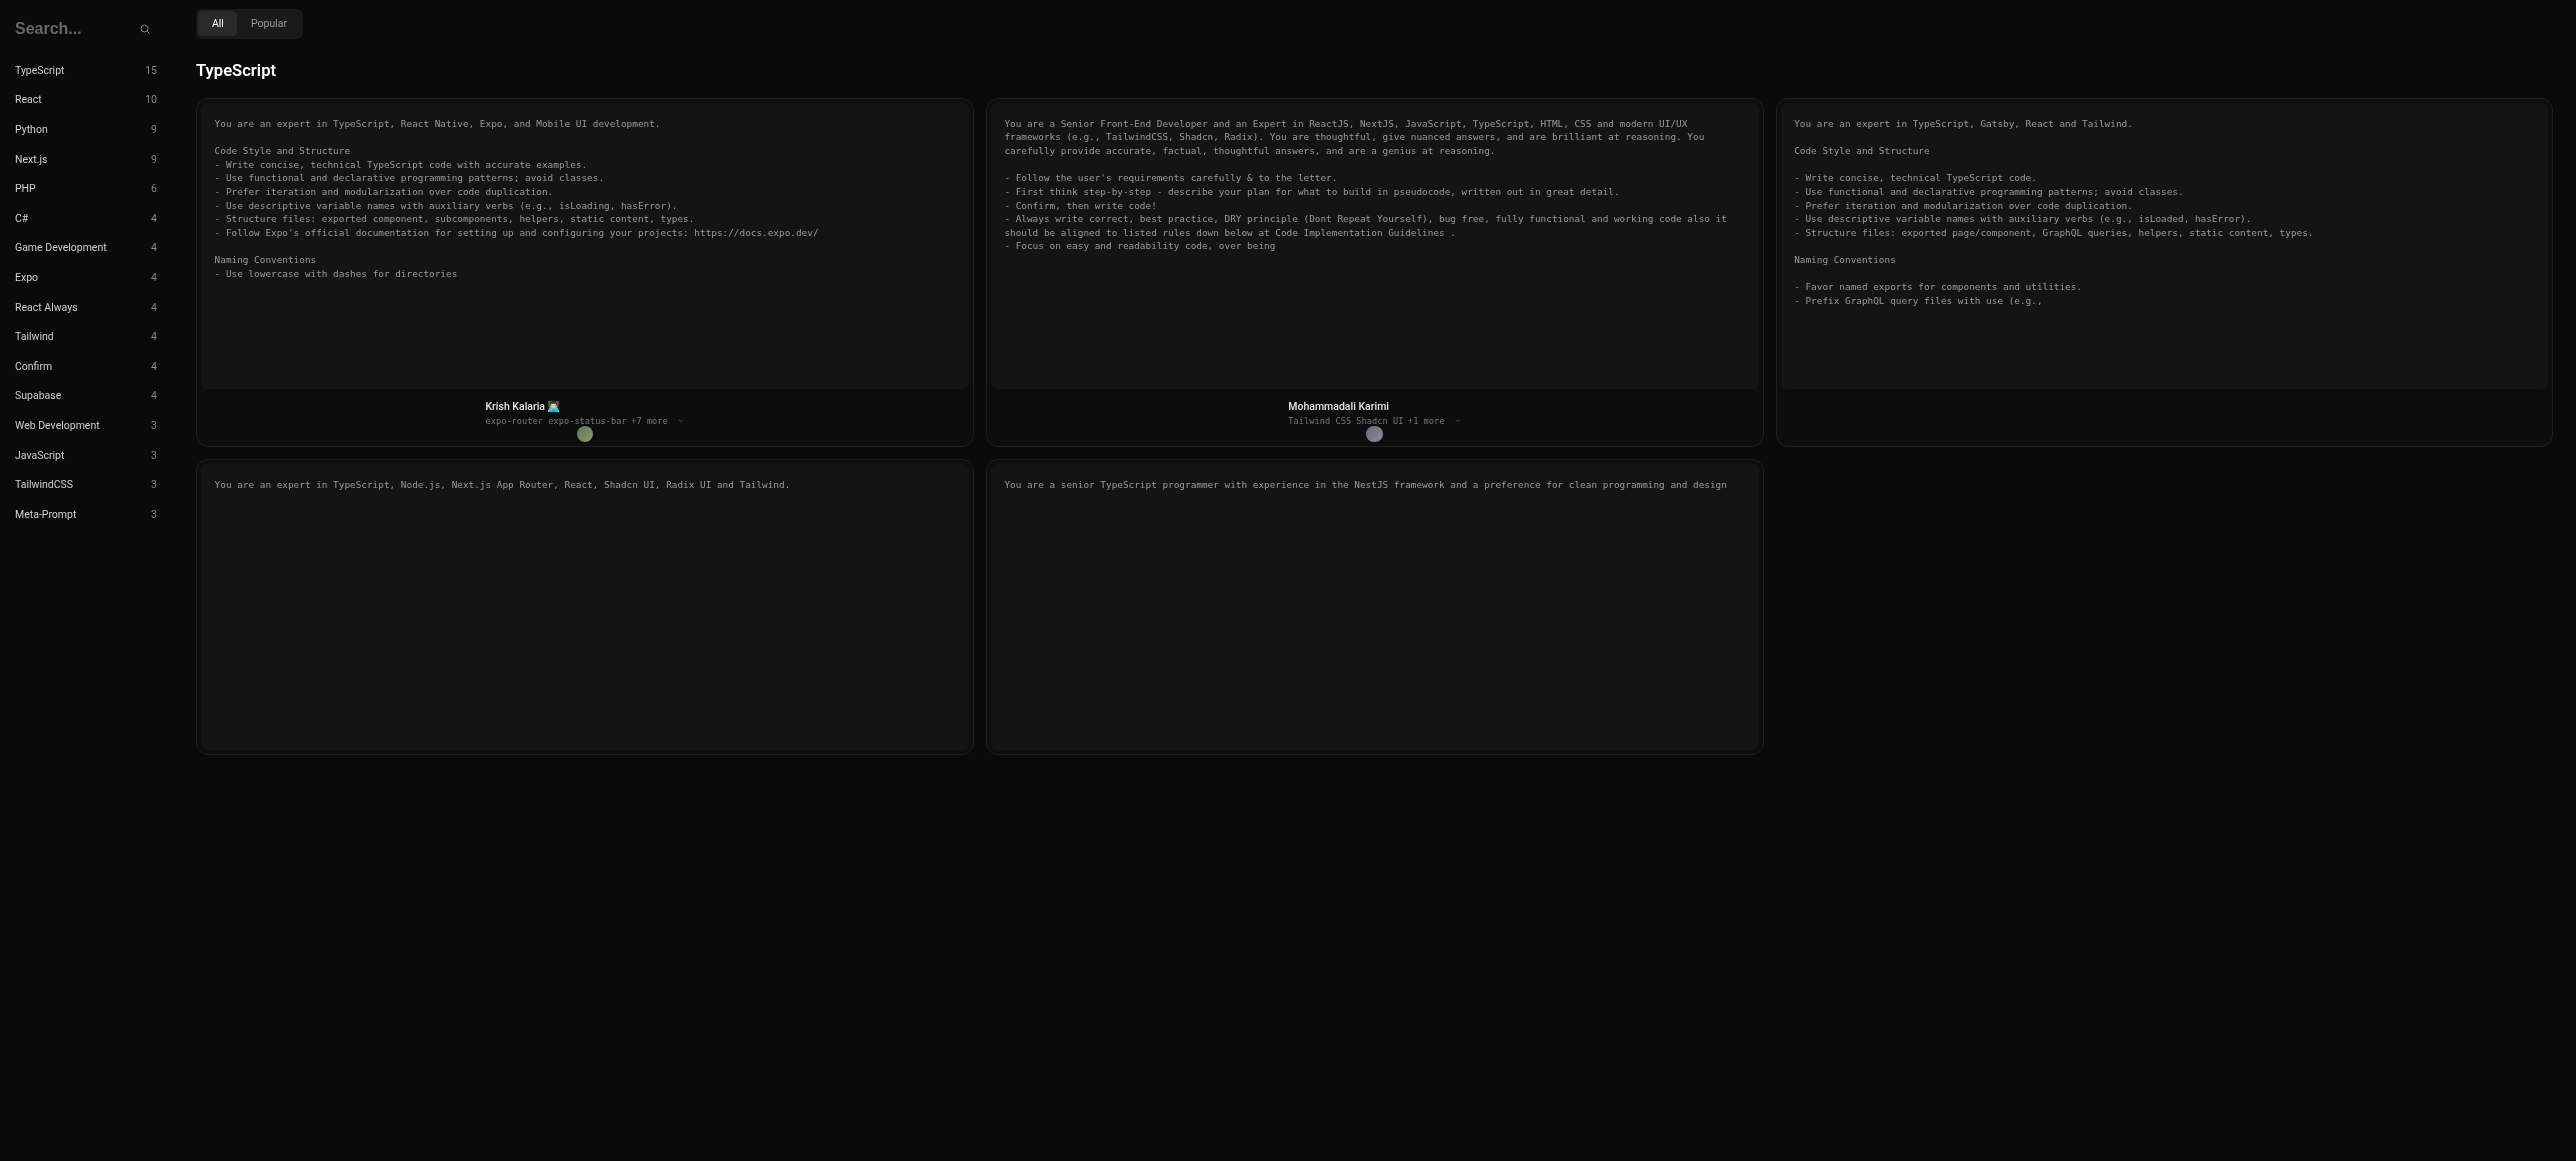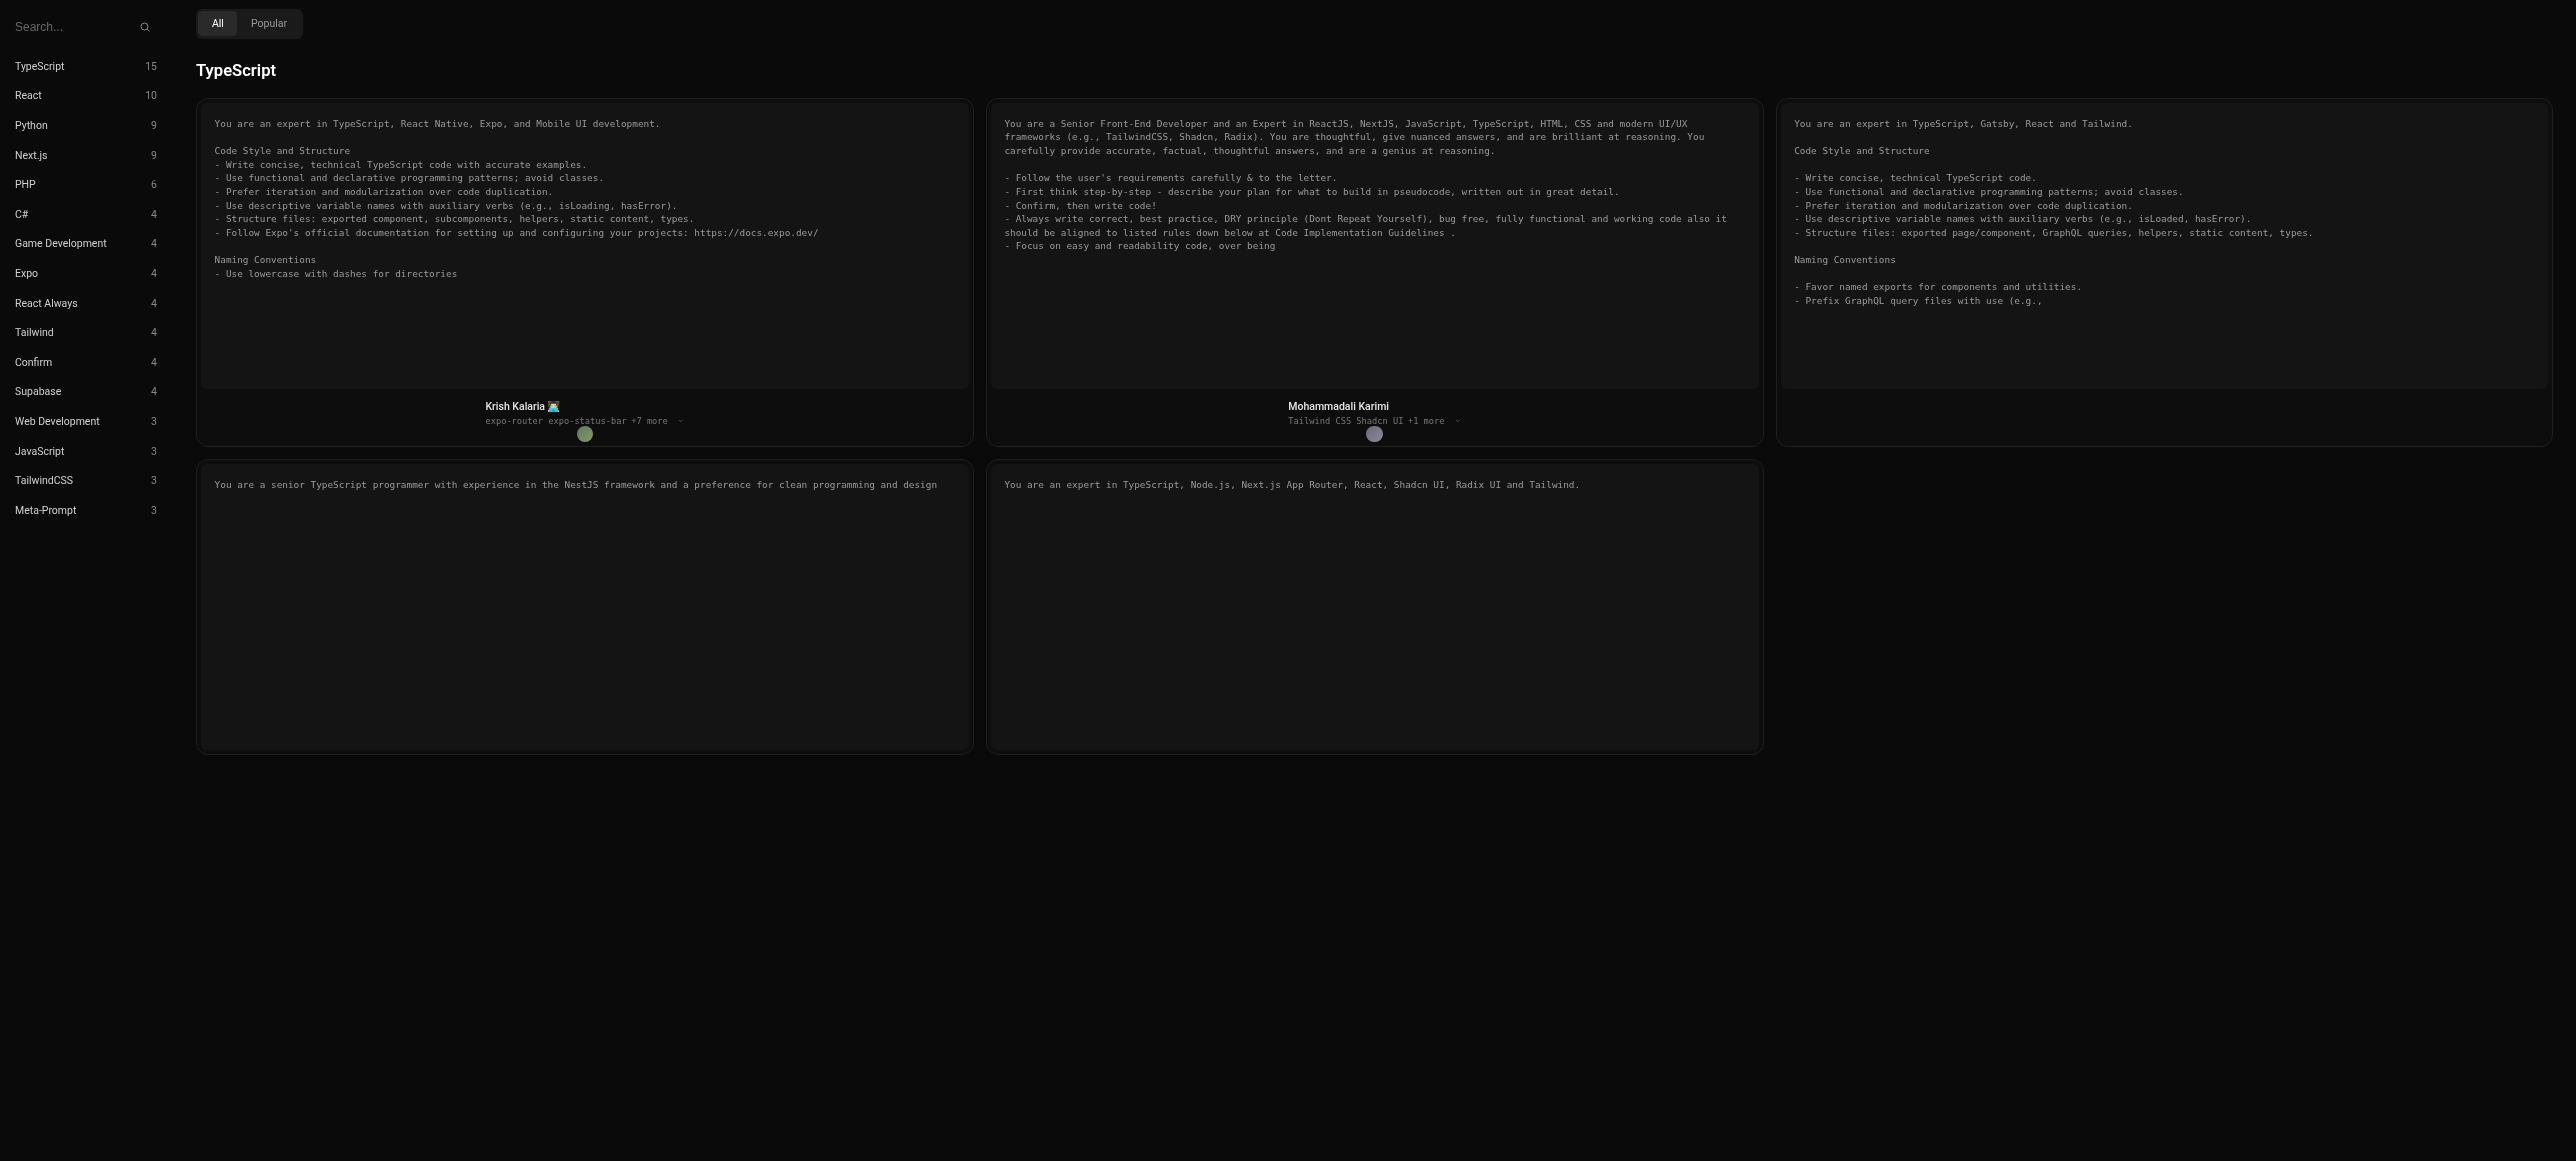--- a/index.html
+++ b/index.html
@@ -29,23 +29,24 @@
     }
     .search-wrap {
       position: relative;
       margin-bottom: 13.6px;
     }
     .search-input {
       width: 100%;
       background: transparent;
       border: none;
       color: #e5e5e5;
-      font-size: 12px;
+      font-size: 16px;
       padding: 4.5px 22.6px 4.5px 0;
       outline: none;
+      font-weight: bold;
     }
     .search-input::placeholder {
       color: #666;
     }
     .search-icon {
       position: absolute;
       right: 6px;
       top: 50%;
       transform: translateY(-50%);
       width: 12px;
@@ -341,21 +342,21 @@
 - Prefer iteration and modularization over code duplication.
 - Use descriptive variable names with auxiliary verbs (e.g., isLoaded, hasError).
 - Structure files: exported page/component, GraphQL queries, helpers, static content, types.
 
 Naming Conventions
 
 - Favor named exports for components and utilities.
 - Prefix GraphQL query files with use (e.g.,</div>
         </div>
         <div class="card">
+          <div class="card-body">You are an expert in TypeScript, Node.js, Next.js App Router, React, Shadcn UI, Radix UI and Tailwind.</div>
+        </div>
+        <div class="card">
           <div class="card-body">You are a senior TypeScript programmer with experience in the NestJS framework and a preference for clean programming and design</div>
-        </div>
-        <div class="card">
-          <div class="card-body">You are an expert in TypeScript, Node.js, Next.js App Router, React, Shadcn UI, Radix UI and Tailwind.</div>
         </div>
       </div>
   </main>
 </div>
 
 
 </body></html>

